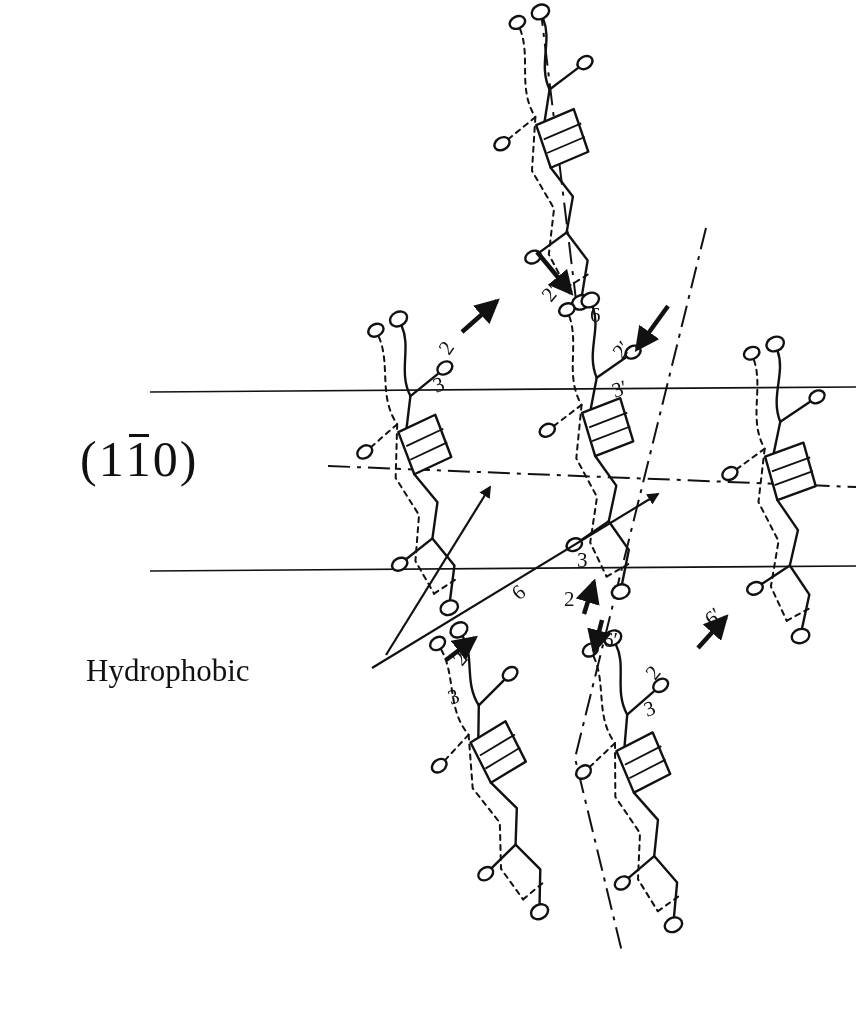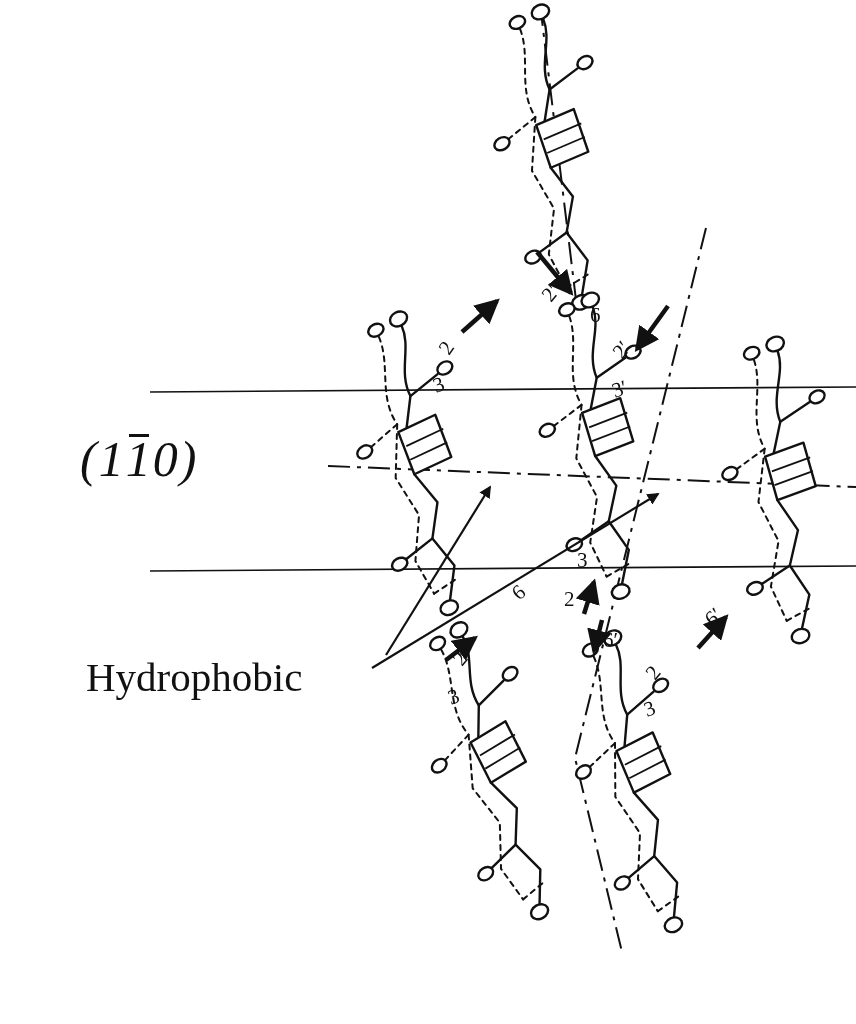--- a/index.html
+++ b/index.html
@@ -19,30 +19,30 @@
   .ring{fill:#fff;stroke:#111;stroke-width:2.4;stroke-linejoin:round;}
   .hatch{stroke:#111;stroke-width:1.8;}
   .atom{fill:#fff;stroke:#111;stroke-width:2.4;}
   .dash{fill:none;stroke:#111;stroke-width:2;stroke-dasharray:5 5;stroke-linecap:round;}
   .dashdot{fill:none;stroke:#111;stroke-width:2;stroke-dasharray:22 7 4 7;}
   .hline{stroke:#111;stroke-width:1.7;}
   .arrow-thick{stroke:#111;stroke-width:4.5;fill:none;}
   .arrow-thin{stroke:#111;stroke-width:2.2;fill:none;}
   .plane-label{
     position:absolute;left:80px;top:430px;
-    font-size:50px;color:#111;letter-spacing:2px;font-style:italic;
+    font-size:50px;color:#111;letter-spacing:2px;
   }
   .overbar{position:relative;display:inline-block;}
   .overbar::before{
     content:"";position:absolute;top:4px;left:12%;right:12%;
     border-top:3px solid #111;
   }
   .hydro-label{
     position:absolute;left:86px;top:652px;
-    font-size:41px;color:#111;line-height:1.25;
+    font-size:31px;color:#111;line-height:1.25;
   }
 </style>
 </head>
 <body>
 
 <div class="figure">
 
   <svg id="fig-svg" width="856" height="1024" viewBox="0 0 856 1024">
     <defs>
       <marker id="ah" viewBox="0 0 10 10" refX="8.5" refY="5" markerWidth="5.5" markerHeight="5.5" orient="auto-start-reverse">

